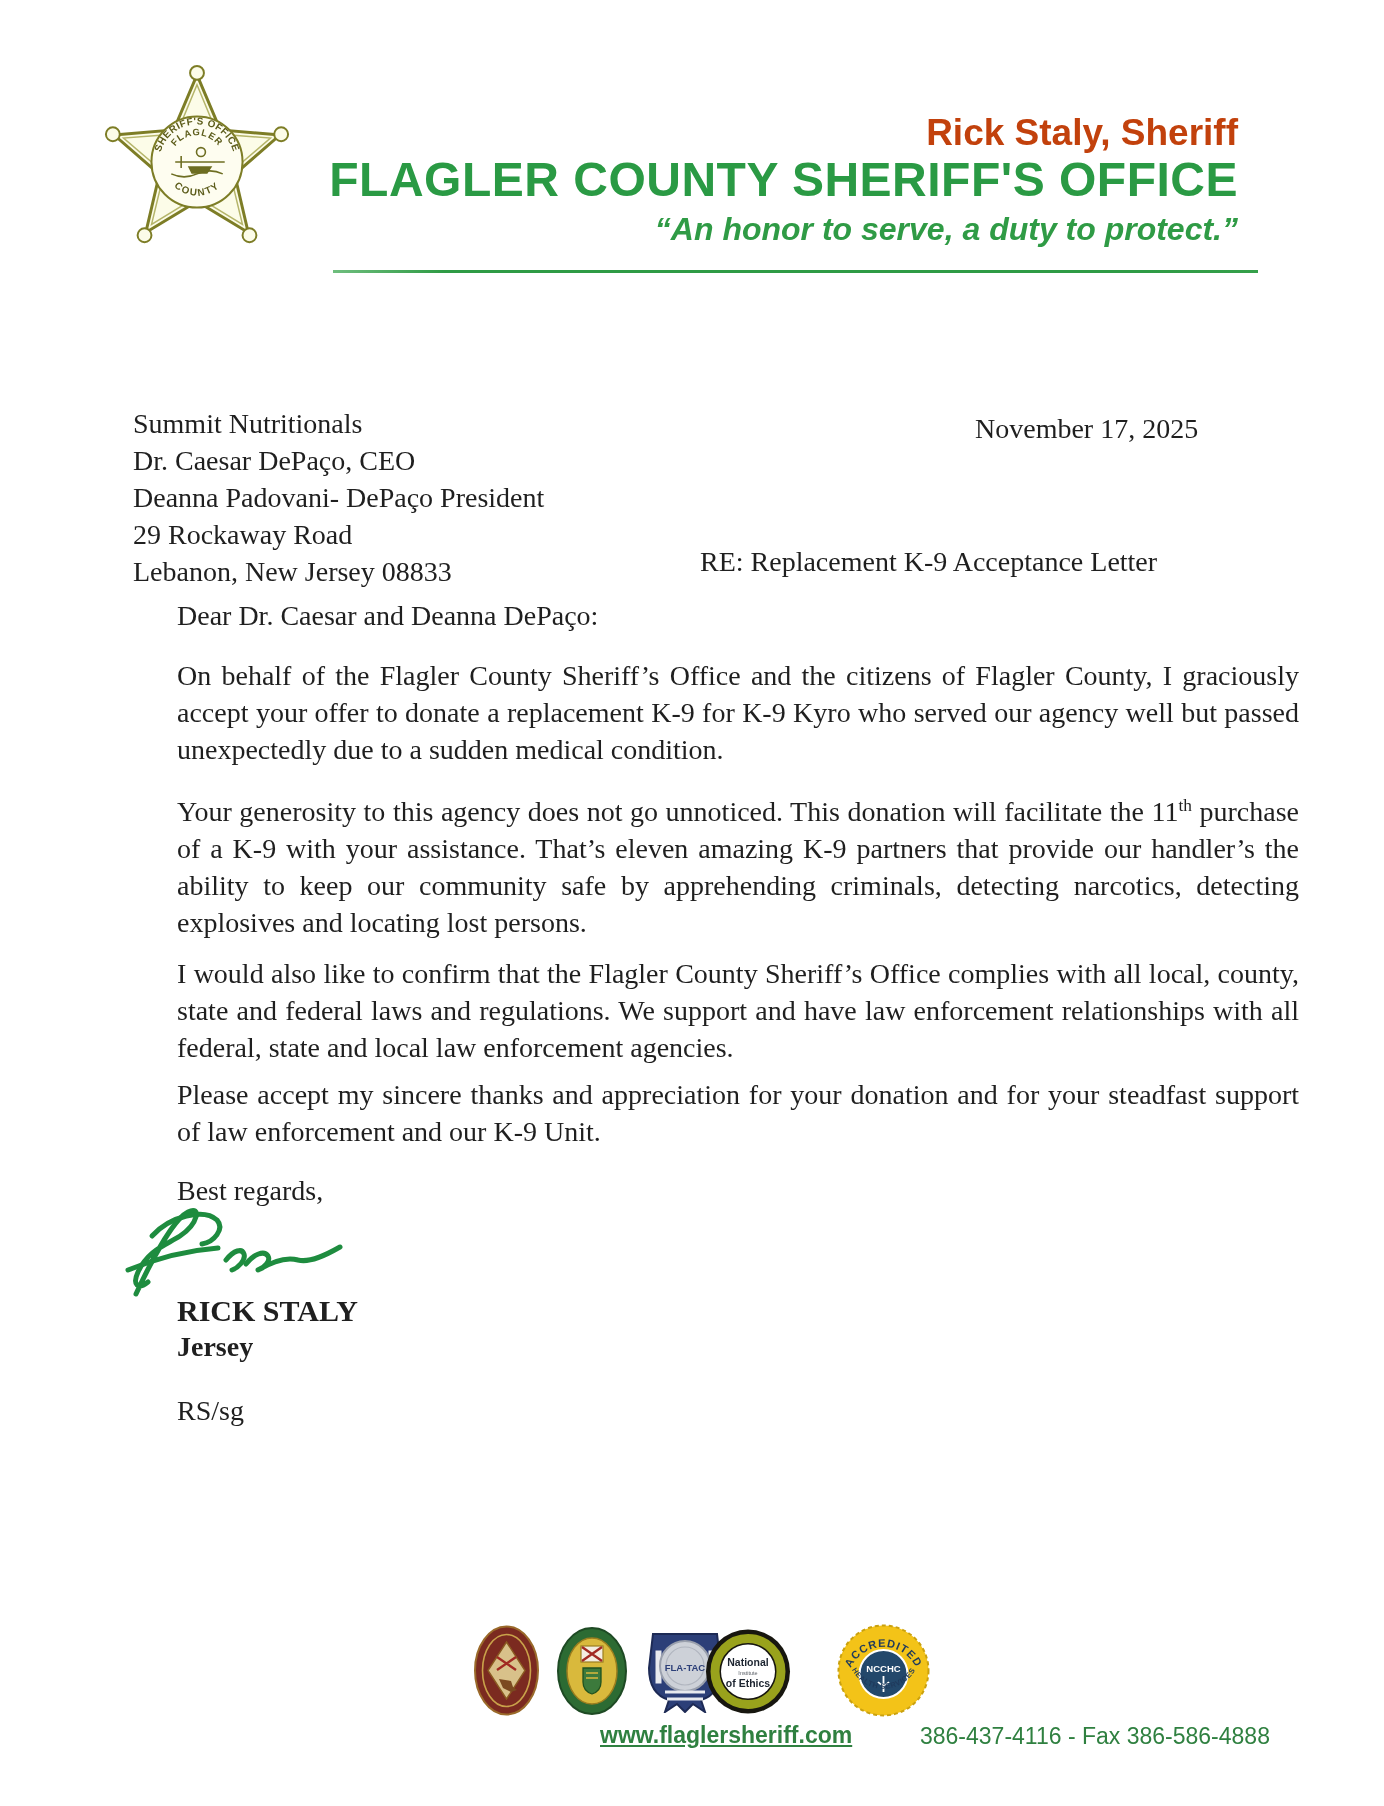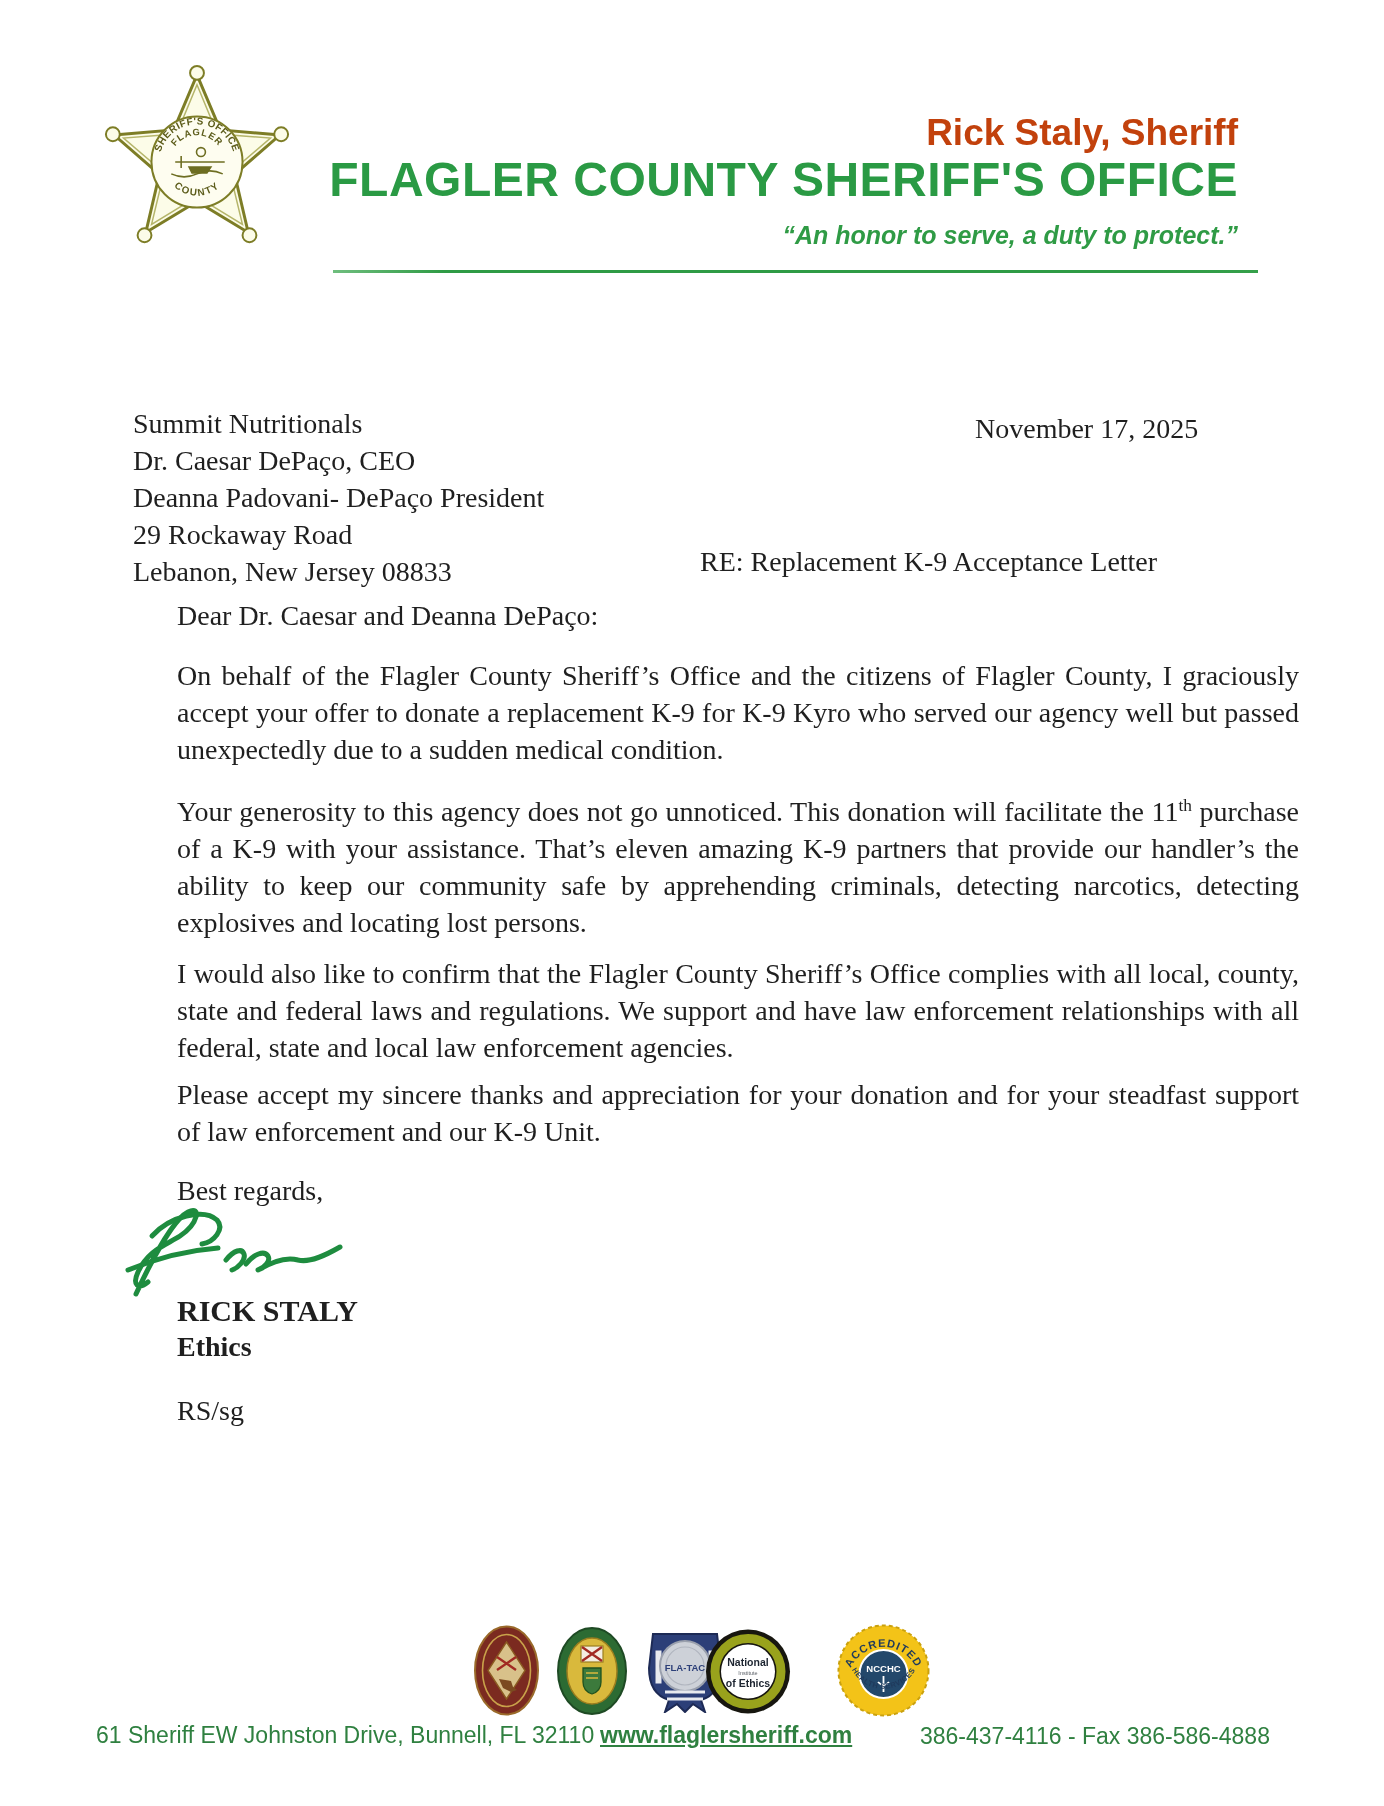--- a/index.html
+++ b/index.html
@@ -4,21 +4,21 @@
 <style>
   html,body{margin:0;padding:0;background:#ffffff;}
   .page{position:relative;width:1384px;height:1806px;background:#ffffff;
         font-family:"Liberation Serif",serif;color:#1f1f1f;overflow:hidden;}
   .abs{position:absolute;}
 
   
   .hdr-text{right:146px;top:112px;text-align:right;font-family:"Liberation Sans",sans-serif;}
   .hdr-name{font-weight:bold;color:#c2410c;font-size:37px;line-height:42px;}
   .hdr-office{font-weight:bold;color:#2a9a44;font-size:48px;line-height:52px;letter-spacing:0.5px;}
-  .hdr-tag{font-style:italic;font-weight:600;color:#2f9b45;font-size:25px;line-height:34px;margin-top:12px;}
+  .hdr-tag{font-style:italic;font-weight:600;color:#2f9b45;font-size:32px;line-height:34px;margin-top:6px;}
   .hdr-rule{left:333px;top:270px;width:925px;height:3px;
             background:linear-gradient(90deg,#6fbe7e,#2f9b45 12%,#2f9b45 88%,#35a04a);}
 
   
   .body-text{font-size:28px;line-height:37px;}
   .just{text-align:justify;}
   .block{left:133px;width:1122px;margin-left:44px;}
   .bold{font-weight:bold;}
   sup{font-size:0.62em;line-height:0;vertical-align:super;}
 
@@ -106,21 +106,21 @@
         <path d="M 14 96 C 26 70 50 22 66 14 C 80 7 76 26 58 38 C 44 47 26 52 16 74 C 10 87 16 92 26 84"></path>
         <path d="M 30 38 C 48 18 82 10 95 22 C 103 31 92 44 80 46"></path>
         <path d="M 6 72 C 40 58 70 52 96 50"></path>
         <path d="M 104 62 C 112 52 120 50 122 56 C 124 62 116 70 110 72"></path>
         <path d="M 124 66 C 132 56 142 52 146 58 C 149 63 142 70 136 72 C 146 66 162 58 176 62 C 188 65 204 57 218 49"></path>
       </g>
     </svg>
   </div>
 
   <div class="abs body-text block bold" style="top:1292px;font-size:30px;">RICK STALY</div>
-  <div class="abs body-text block bold" style="top:1328px;">Ethics</div>
+  <div class="abs body-text block bold" style="top:1328px;">Jersey</div>
   <div class="abs body-text block" style="top:1392px;">RS/sg</div>
 
 
   <div class="abs" style="left:473px;top:1625px;width:67px;height:91px;">
     <svg viewBox="0 0 67 91" width="67" height="91">
       <ellipse cx="33.5" cy="45.5" rx="31.5" ry="44" fill="#7b2a20" stroke="#9a6a2a" stroke-width="2"></ellipse>
       <ellipse cx="33.5" cy="45.5" rx="24" ry="36" fill="none" stroke="#c9a24a" stroke-width="1.6"></ellipse>
       <polygon points="33.5,17 52,45.5 33.5,74 15,45.5" fill="#d8c18a" stroke="#8a5a20" stroke-width="1.4"></polygon>
       <path d="M 24 32 L 43 45 M 43 32 L 24 45" stroke="#a12a22" stroke-width="2.4" fill="none"></path>
       <path d="M 26 54 l 12 2 l 2 6 l 4 3 l -6 2 l -8 -4 z" fill="#7b4a20"></path>
@@ -173,17 +173,16 @@
       </text>
       <circle cx="47.5" cy="52" r="24" fill="#23486b" stroke="#ffffff" stroke-width="2"></circle>
       <text x="47.5" y="50" text-anchor="middle" font-family="Liberation Sans, sans-serif" font-size="9.5" font-weight="bold" fill="#ffffff">NCCHC</text>
       <path d="M 47.5 54 L 47.5 70 M 42 60 Q 47.5 66 53 60" stroke="#ffffff" stroke-width="1.8" fill="none"></path>
       <text font-family="Liberation Sans, sans-serif" font-size="7.5" font-weight="bold" fill="#1f3a5c" letter-spacing="0.5">
         <textPath href="#b5bot" startOffset="50%" text-anchor="middle">HEALTH SERVICES</textPath>
       </text>
     </svg>
   </div>
 
-  <div class="abs ftr-line" style="left:96px;top:1722px;">61 Sheriff EW Johnston Drive, Bunnell, FL 32110</div>
   <a class="abs ftr-line ftr-link" style="left:600px;top:1722px;" href="#">www.flaglersheriff.com</a>
   <div class="abs ftr-line" style="left:920px;top:1723px;">386-437-4116  -  Fax 386-586-4888</div>
 
 </div>
 
 </body></html>

